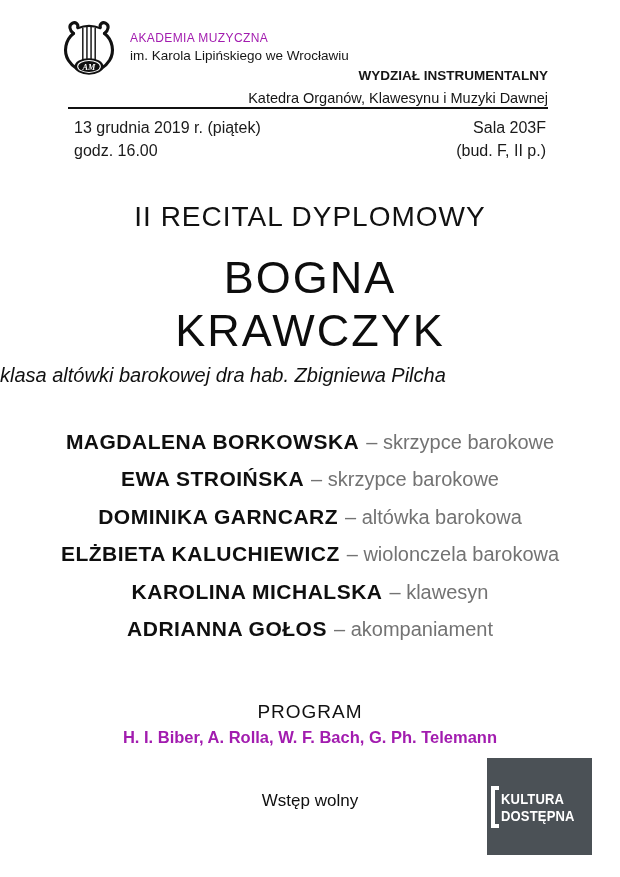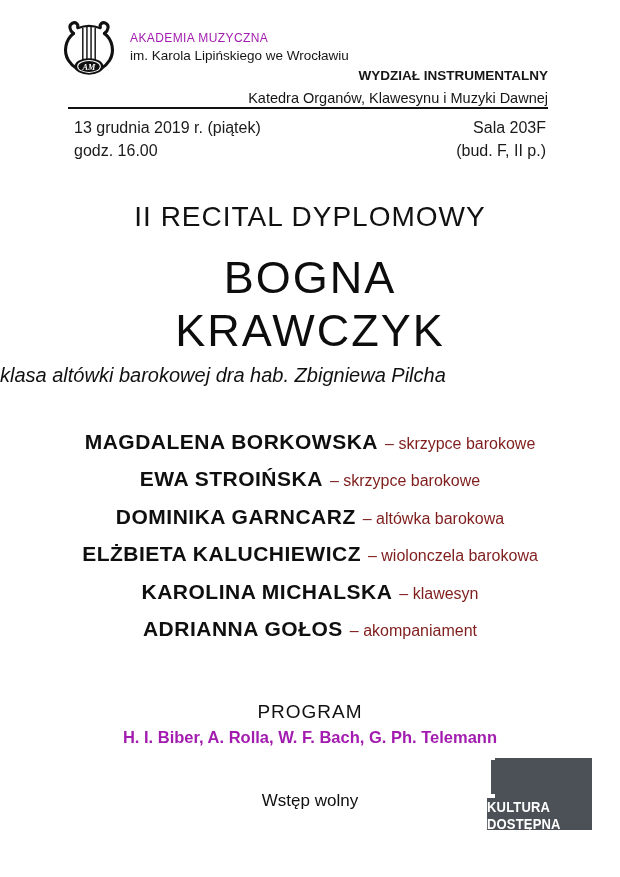--- a/index.html
+++ b/index.html
@@ -99,23 +99,23 @@
     text-align: center;
   }
   .ensemble-row { line-height: 35.4px; white-space: nowrap; }
   .p-name {
     font-weight: bold;
     font-size: 21px;
     letter-spacing: 0.5px;
     color: #0f0f0f;
   }
   .p-role {
-    font-size: 16px;
+    font-size: 20px;
     margin-left: 7px;
-    color: #7f1d1d;
+    color: #737373;
   }
 
   
   .program {
     position: absolute;
     left: 0; right: 0; top: 701px;
     text-align: center;
   }
   .program-heading {
     font-size: 19px;
@@ -134,25 +134,25 @@
     position: absolute;
     left: 0; right: 0; top: 791px;
     text-align: center;
     font-weight: normal;
     font-size: 17px;
     color: #0f0f0f;
   }
   .kultura-box {
     position: absolute;
     left: 487px; top: 758px;
-    width: 105px; height: 72px;
+    width: 105px; height: 97px;
     background: #4b5156;
     display: flex;
+    align-items: center;
     justify-content: center;
-    flex-direction: column;
   }
   .kultura-bracket {
     width: 8px; height: 42px;
     border-left: 4px solid #ffffff;
     border-top: 4px solid #ffffff;
     border-bottom: 4px solid #ffffff;
     box-sizing: border-box;
     margin-right: 2px;
     flex: none;
   }

